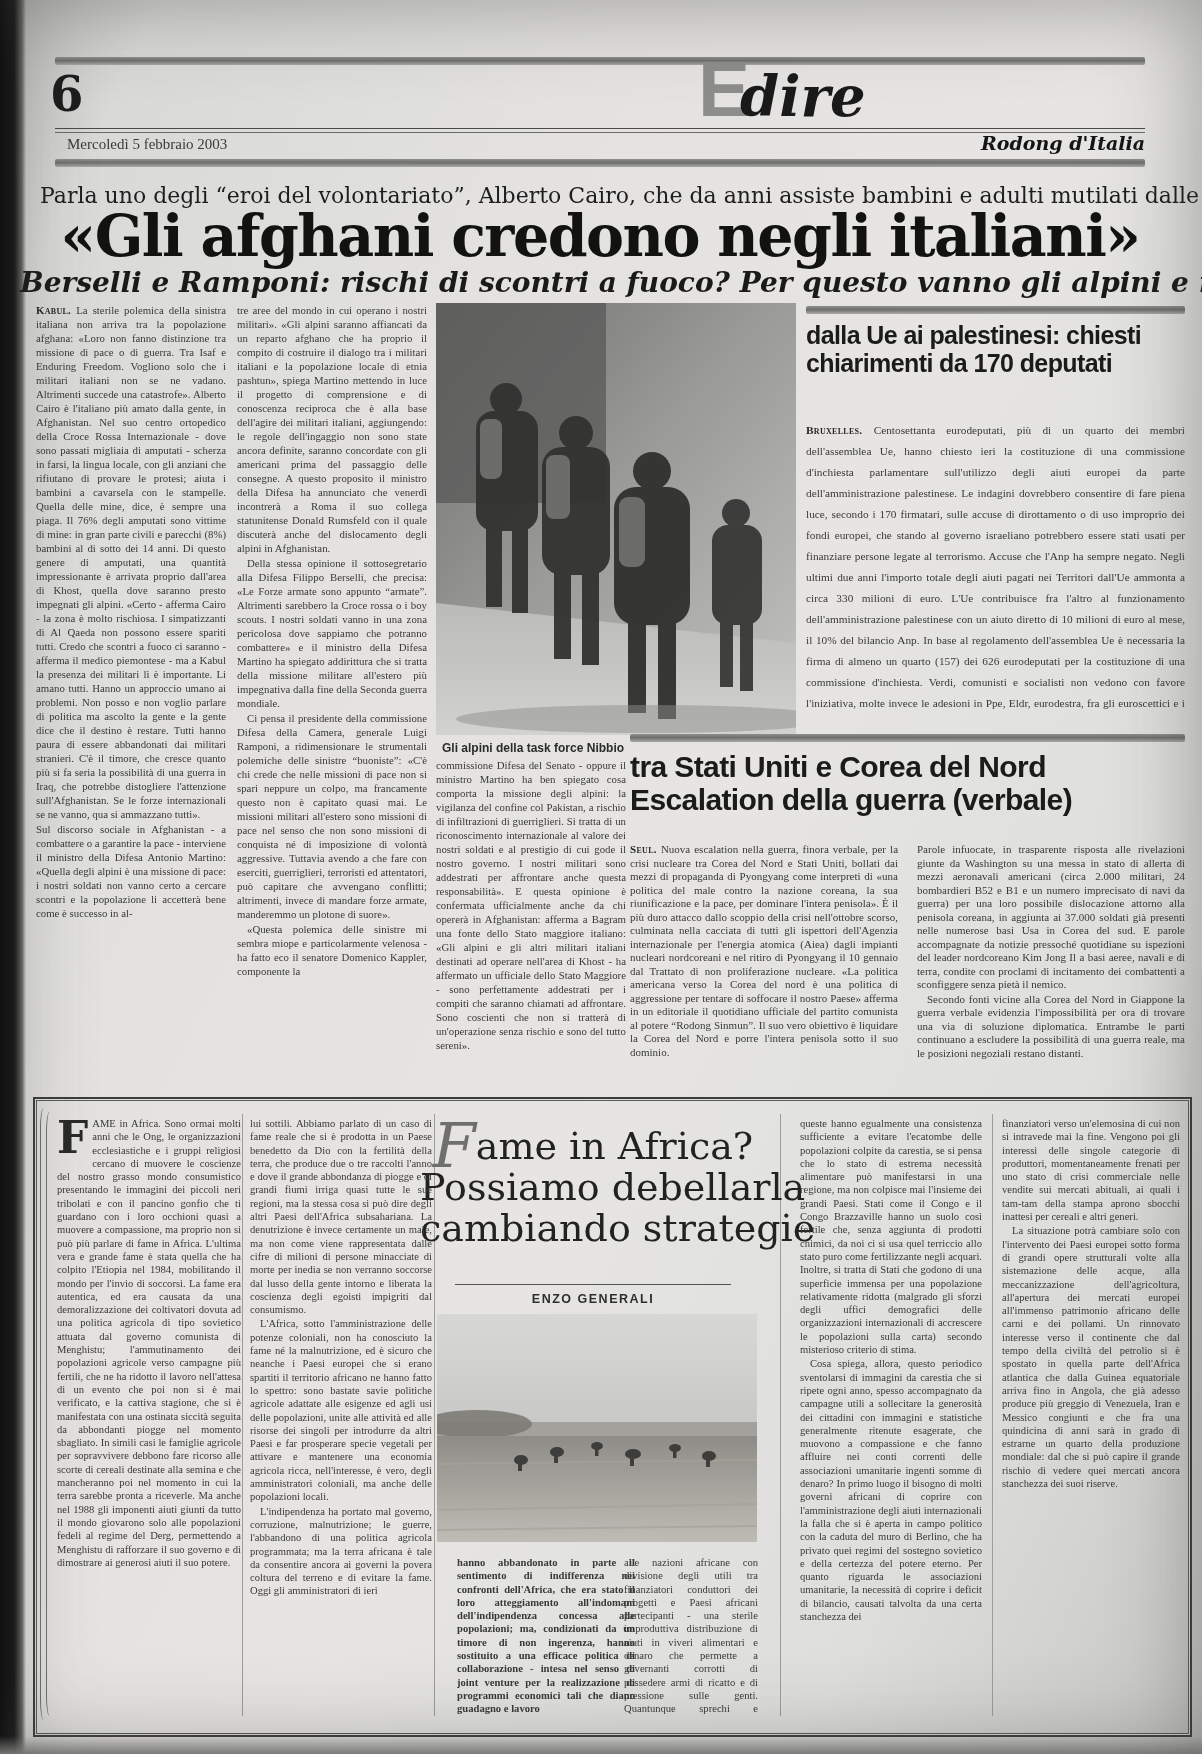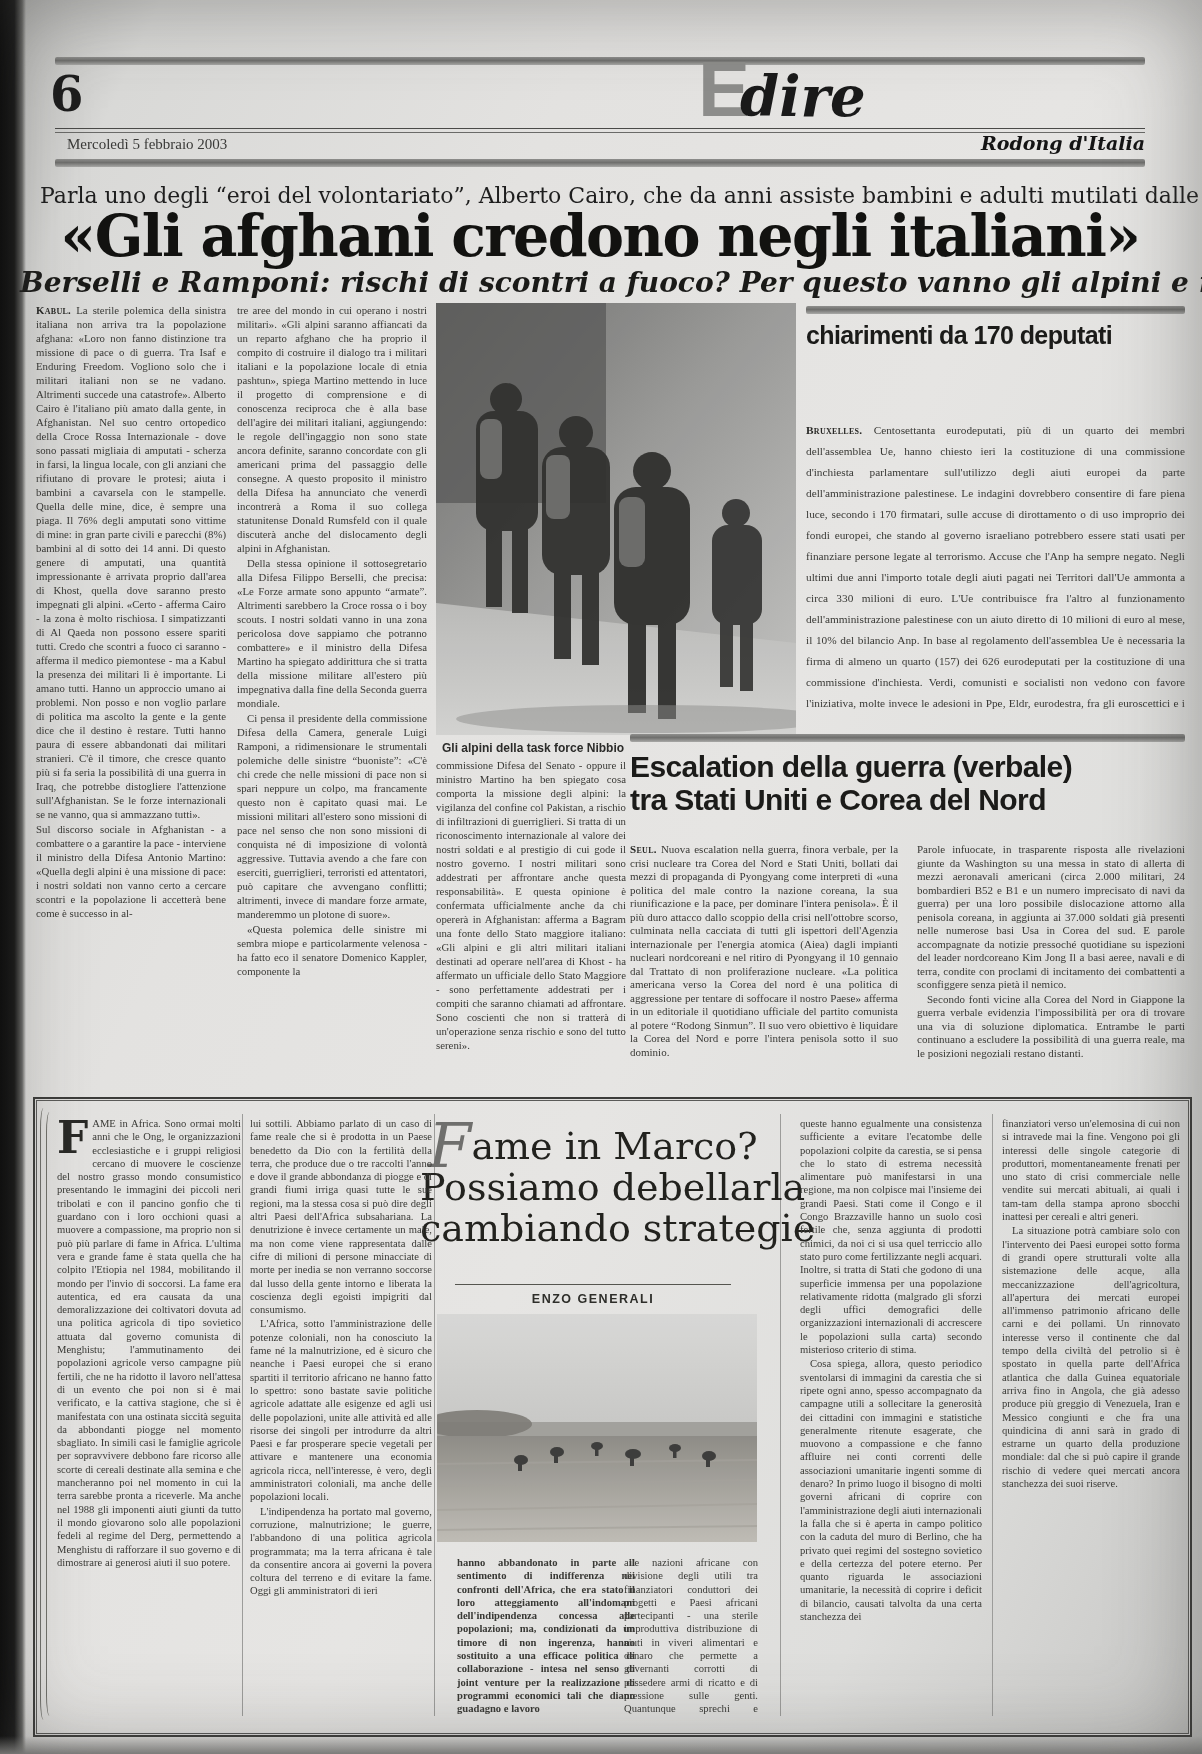--- a/index.html
+++ b/index.html
@@ -147,51 +147,52 @@
         <rect x="110" y="152" width="24" height="64" rx="8"></rect>
         <rect x="183" y="194" width="26" height="70" rx="9"></rect>
       </g>
       <ellipse cx="210" cy="416" rx="190" ry="14" fill="#8e8e8c" opacity=".5"></ellipse>
     </svg>
   </div>
   <div class="caption" style="left:442px;top:741px;width:354px;">Gli alpini della task force Nibbio</div>
 
   <div class="gbar" style="left:806px;top:306px;width:379px;"></div>
   <div class="sans-head" style="left:806px;top:322px;width:379px;">
+      <div>dalla Ue ai palestinesi: chiesti</div>
       <div>chiarimenti da 170 deputati</div>
     </div>
   <div class="col" style="left:806px;top:420px;width:379px;height:300px;font-size:11.3px;line-height:21px;">
     <p class="nolead"><span class="dateline">Bruxelles.</span> <span>Centosettanta eurodeputati, più di un quarto dei membri dell'assemblea Ue, hanno chiesto ieri la costituzione di una commissione d'inchiesta parlamentare sull'utilizzo degli aiuti europei da parte dell'amministrazione palestinese. Le indagini dovrebbero consentire di fare piena luce, secondo i 170 firmatari, sulle accuse di dirottamento o di uso improprio dei fondi europei, che stando al governo israeliano potrebbero essere stati usati per finanziare persone legate al terrorismo. Accuse che l'Anp ha sempre negato. Negli ultimi due anni l'importo totale degli aiuti pagati nei Territori dall'Ue ammonta a circa 330 milioni di euro. L'Ue contribuisce fra l'altro al funzionamento dell'amministrazione palestinese con un aiuto diretto di 10 milioni di euro al mese, il 10% del bilancio Anp. In base al regolamento dell'assemblea Ue è necessaria la firma di almeno un quarto (157) dei 626 eurodeputati per la costituzione di una commissione d'inchiesta. Verdi, comunisti e socialisti non vedono con favore l'iniziativa, molte invece le adesioni in Ppe, Eldr, eurodestra, fra gli euroscettici e i radicali italiani. Fra i 170 firmatari 52 sono italiani, la maggioranza dei nostri 87 euro-onorevoli. Fra le firme quelle del capogruppo di An-Patto Cristiana Muscardini, Franz Turchi, Adriana Poli Bortone, Antonio Tajani, Renato Brunetta, Francesco Speroni, Marco Pannella.</span></p>
   </div>
 
   <div class="gbar" style="left:630px;top:734px;width:555px;"></div>
   <div class="sans-head" id="korea-head" style="left:630px;top:750px;width:555px;">
+      <div>tra Stati Uniti e Corea del Nord</div>
       <div>Escalation della guerra (verbale)</div>
-      <div>tra Stati Uniti e Corea del Nord</div>
     </div>
   <div class="col" style="left:630px;top:843px;width:268px;height:262px;font-size:11px;line-height:13.5px;">
     <p class="nolead"><span class="dateline">Seul.</span> <span>Nuova escalation nella guerra, finora verbale, per la crisi nucleare tra Corea del Nord e Stati Uniti, bollati dai mezzi di propaganda di Pyongyang come interpreti di «una politica del male contro la nazione coreana, la sua riunificazione e la pace, per dominare l'intera penisola». È il più duro attacco dallo scoppio della crisi nell'ottobre scorso, culminata nella cacciata di tutti gli ispettori dell'Agenzia internazionale per l'energia atomica (Aiea) dagli impianti nucleari nordcoreani e nel ritiro di Pyongyang il 10 gennaio dal Trattato di non proliferazione nucleare. «La politica americana verso la Corea del nord è una politica di aggressione per tentare di soffocare il nostro Paese» afferma in un editoriale il quotidiano ufficiale del partito comunista al potere “Rodong Sinmun”. Il suo vero obiettivo è liquidare la Corea del Nord e porre l'intera penisola sotto il suo dominio.</span></p>
   </div>
   <div class="col" style="left:917px;top:843px;width:268px;height:262px;font-size:11px;line-height:13.5px;">
     <div class="plist">
         <p>Parole infuocate, in trasparente risposta alle rivelazioni giunte da Washington su una messa in stato di allerta di mezzi aeronavali americani (circa 2.000 militari, 24 bombardieri B52 e B1 e un numero imprecisato di navi da guerra) per una loro possibile dislocazione attorno alla penisola coreana, in aggiunta ai 37.000 soldati già presenti nelle numerose basi Usa in Corea del sud. E parole accompagnate da notizie pressoché quotidiane su ispezioni del leader nordcoreano Kim Jong Il a basi aeree, navali e di terra, condite con proclami di incitamento dei combattenti a sconfiggere senza pietà il nemico.</p>
         <p>Secondo fonti vicine alla Corea del Nord in Giappone la guerra verbale evidenzia l'impossibilità per ora di trovare una via di soluzione diplomatica. Entrambe le parti continuano a escludere la possibilità di una guerra reale, ma le posizioni negoziali restano distanti.</p>
       </div>
   </div>
 
   <div id="africa-box"></div>
   <div class="curl" style="left:40px;top:1108px;height:612px;"></div>
   <div class="curl" style="left:46px;top:1112px;height:604px;"></div>
   <div class="vr" style="left:242px;top:1114px;height:602px;"></div>
   <div class="vr" style="left:434px;top:1114px;height:602px;"></div>
   <div class="vr" style="left:780px;top:1114px;height:602px;"></div>
   <div class="vr" style="left:992px;top:1114px;height:602px;"></div>
 
   <div id="africa-headline">
-    <div class="hl"><span class="big-f">F</span><span>ame in Marco?</span></div>
+    <div class="hl"><span class="big-f">F</span><span>ame in Africa?</span></div>
     <div class="hl">Possiamo debellarla</div>
     <div class="hl">cambiando strategie</div>
   </div>
   <div id="africa-rule"></div>
   <div id="africa-byline">ENZO GENERALI</div>
 
   <div class="photo" style="left:437px;top:1314px;width:320px;height:228px;">
     <svg width="320" height="228" viewBox="0 0 320 228">
       <defs>
         <linearGradient id="sky" x1="0" y1="0" x2="0" y2="1">

